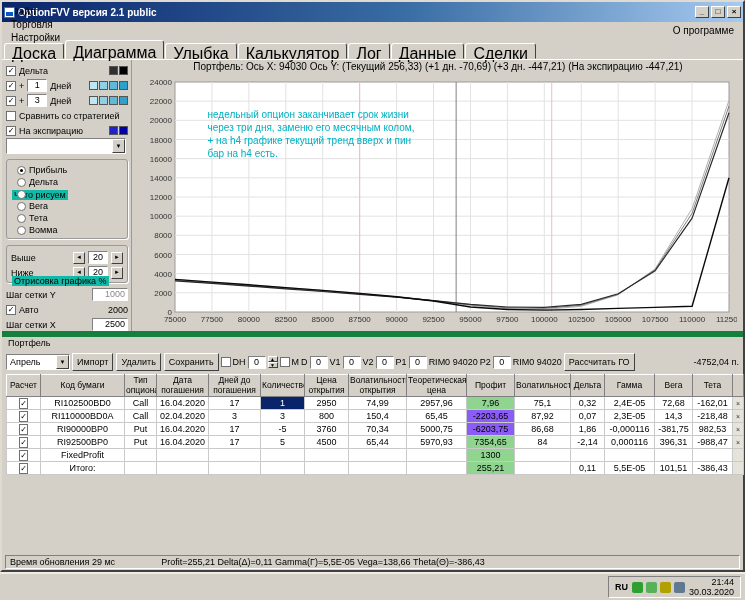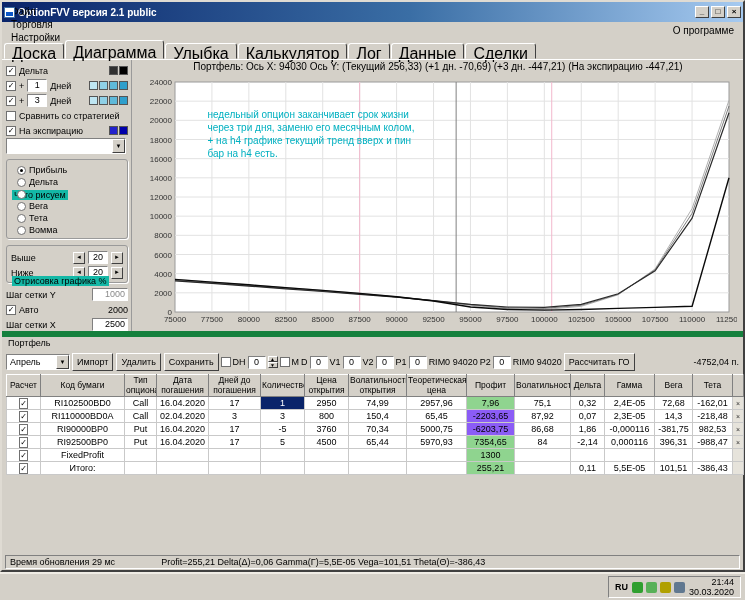--- a/index.html
+++ b/index.html
@@ -492,21 +492,21 @@
             </tr>
           </tbody>
         </table>
     </div>
 
     <div class="filler"></div>
 
     <div class="statusbar">
       <div class="status-panel">
         <span>Время обновления 29 мс</span>
-        <span>Profit=255,21 Delta(Δ)=0,06 Gamma(Γ)=5,5E-05 Vega=101,51 Theta(Θ)=-386,43</span>
+        <span>Profit=255,21 Delta(Δ)=0,11 Gamma(Γ)=5,5E-05 Vega=138,66 Theta(Θ)=-386,43</span>
       </div>
     </div>
   </div>
 
   <div class="taskbar">
     <div class="tray">
       <span class="lang">RU</span>
       <span style="display:flex;gap:3px;">
           <span class="tray-icon" style="background: rgb(47, 159, 47);"></span>
           <span class="tray-icon" style="background: rgb(88, 176, 88);"></span>

